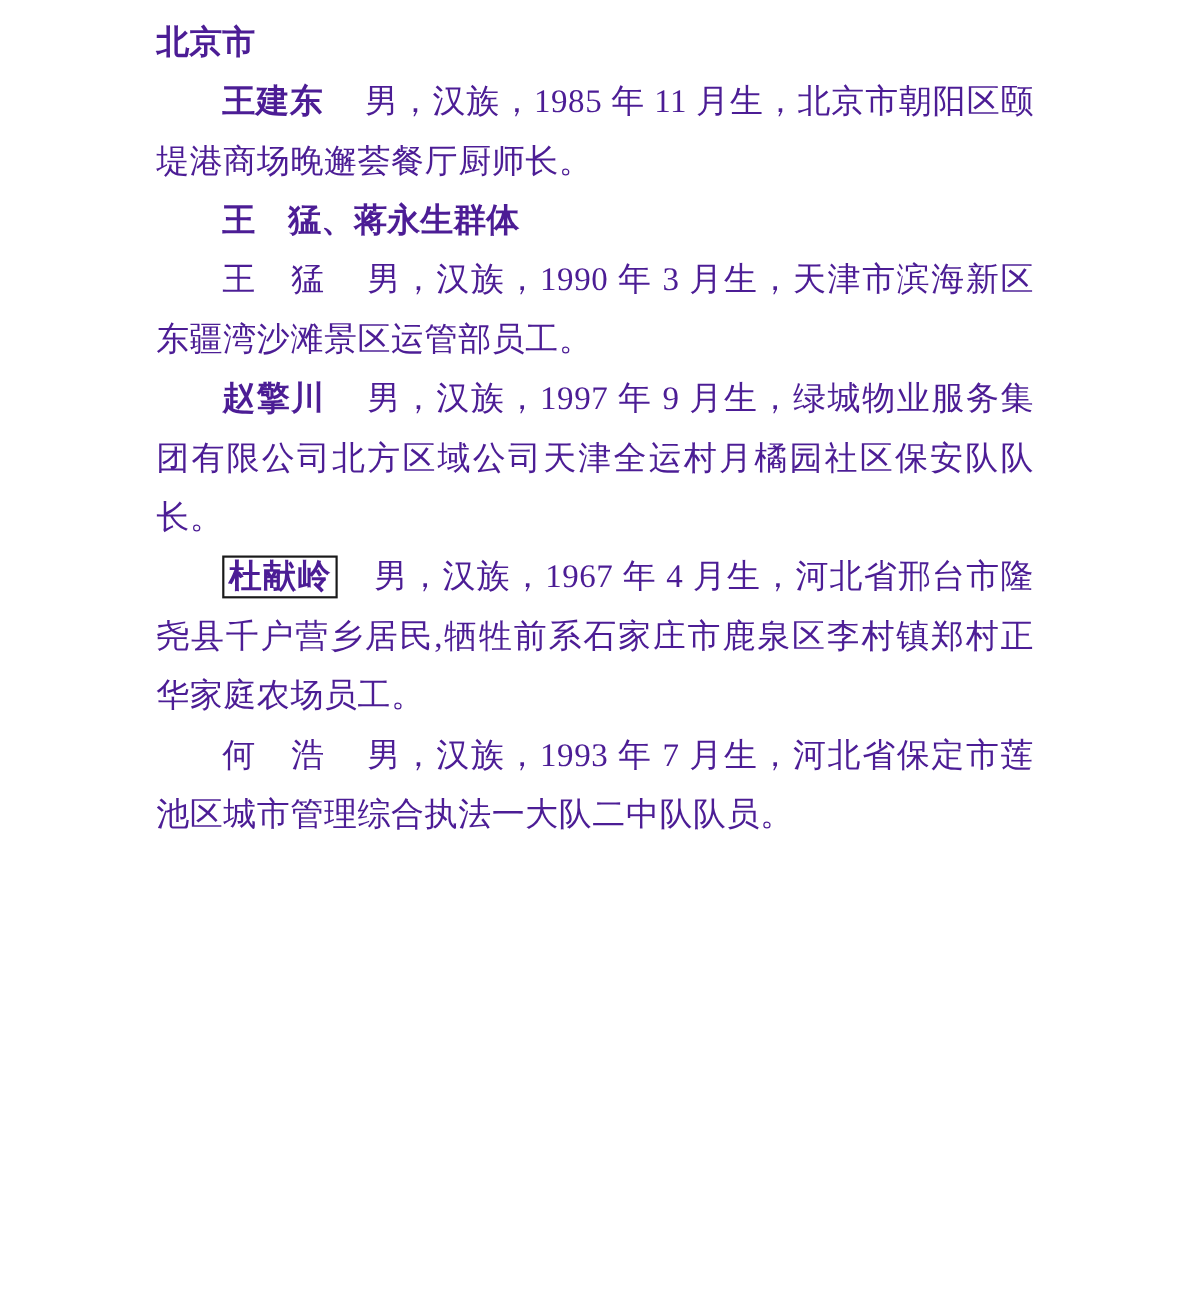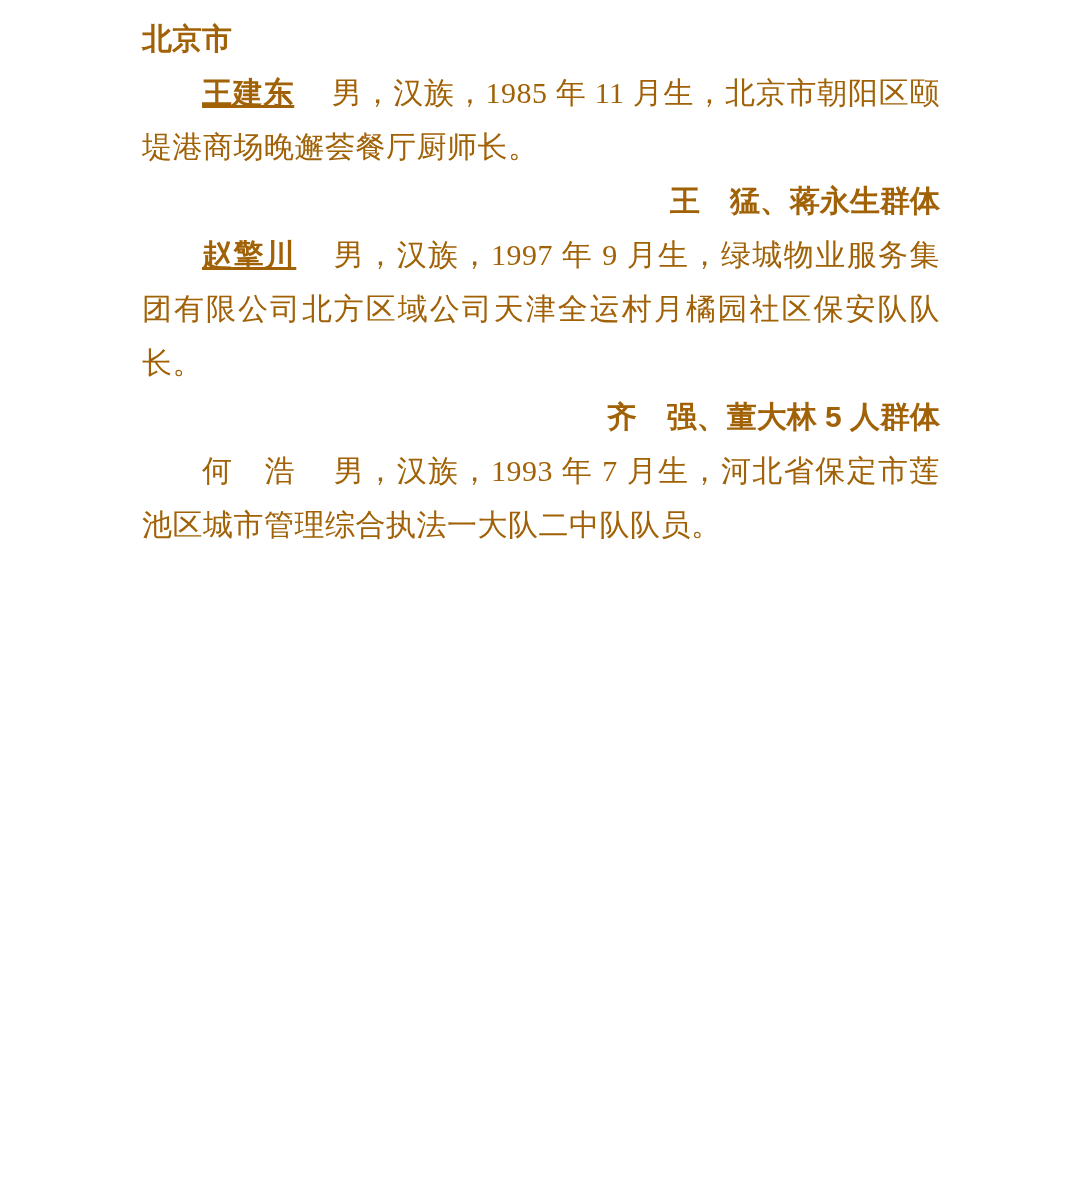--- a/index.html
+++ b/index.html
@@ -7,80 +7,79 @@
     padding: 0;
     background: #ffffff;
   }
   .page {
     position: relative;
     width: 1080px;
     height: 1196px;
     box-sizing: border-box;
     padding: 12px 140px 0 142px;
     background: #ffffff;
-    color: #a16207;
+    color: #4c1d95;
     overflow: hidden;
     font-family: "Liberation Serif", serif;
     font-size: 30px;
     line-height: 54px;
   }
   .province {
     margin: 0;
     font-family: "Liberation Sans", sans-serif;
     font-weight: 700;
     font-size: 30px;
     line-height: 54px;
     text-indent: 0;
   }
   .group {
     margin: 0;
     font-family: "Liberation Sans", sans-serif;
     font-weight: 700;
     font-size: 30px;
     line-height: 54px;
     text-indent: 2em;
-    text-align: right;
   }
   .entry {
     margin: 0;
     text-align: justify;
     text-indent: 2em;
     letter-spacing: 0.5px;
   }
   .entry .name {
     margin-right: 1.25em;
   }
   .entry .name.bold {
     font-family: "Liberation Sans", sans-serif;
     font-weight: 700;
-    text-decoration: underline;
   }
   .entry .name.boxed {
     border: 2px solid #1a1a1a;
     padding: 1px 4px;
     margin-right: 1.1em;
   }
 </style>
 </head>
 <body>
 
 <div class="page">
 
   <h2 class="province">北京市</h2>
 
   <p class="entry"><span class="name bold">王建东</span><span class="details">男，汉族，1985 年 11 月生，北京市朝阳区颐堤港商场晚邂荟餐厅厨师长。</span></p>
 
 
   <h3 class="group">王　猛、蒋永生群体</h3>
 
+  <p class="entry"><span class="name">王　猛</span><span class="details">男，汉族，1990 年 3 月生，天津市滨海新区东疆湾沙滩景区运管部员工。</span></p>
 
 
   <p class="entry"><span class="name bold">赵擎川</span><span class="details">男，汉族，1997 年 9 月生，绿城物业服务集团有限公司北方区域公司天津全运村月橘园社区保安队队长。</span></p>
 
 
+  <p class="entry"><span class="name bold boxed">杜献岭</span><span class="details">男，汉族，1967 年 4 月生，河北省邢台市隆尧县千户营乡居民,牺牲前系石家庄市鹿泉区李村镇郑村正华家庭农场员工。</span></p>
 
-  <h3 class="group">齐　强、董大林 5 人群体</h3>
 
 
 
   <p class="entry"><span class="name">何　浩</span><span class="details">男，汉族，1993 年 7 月生，河北省保定市莲池区城市管理综合执法一大队二中队队员。</span></p>
 
 </div>
 
 </body></html>

